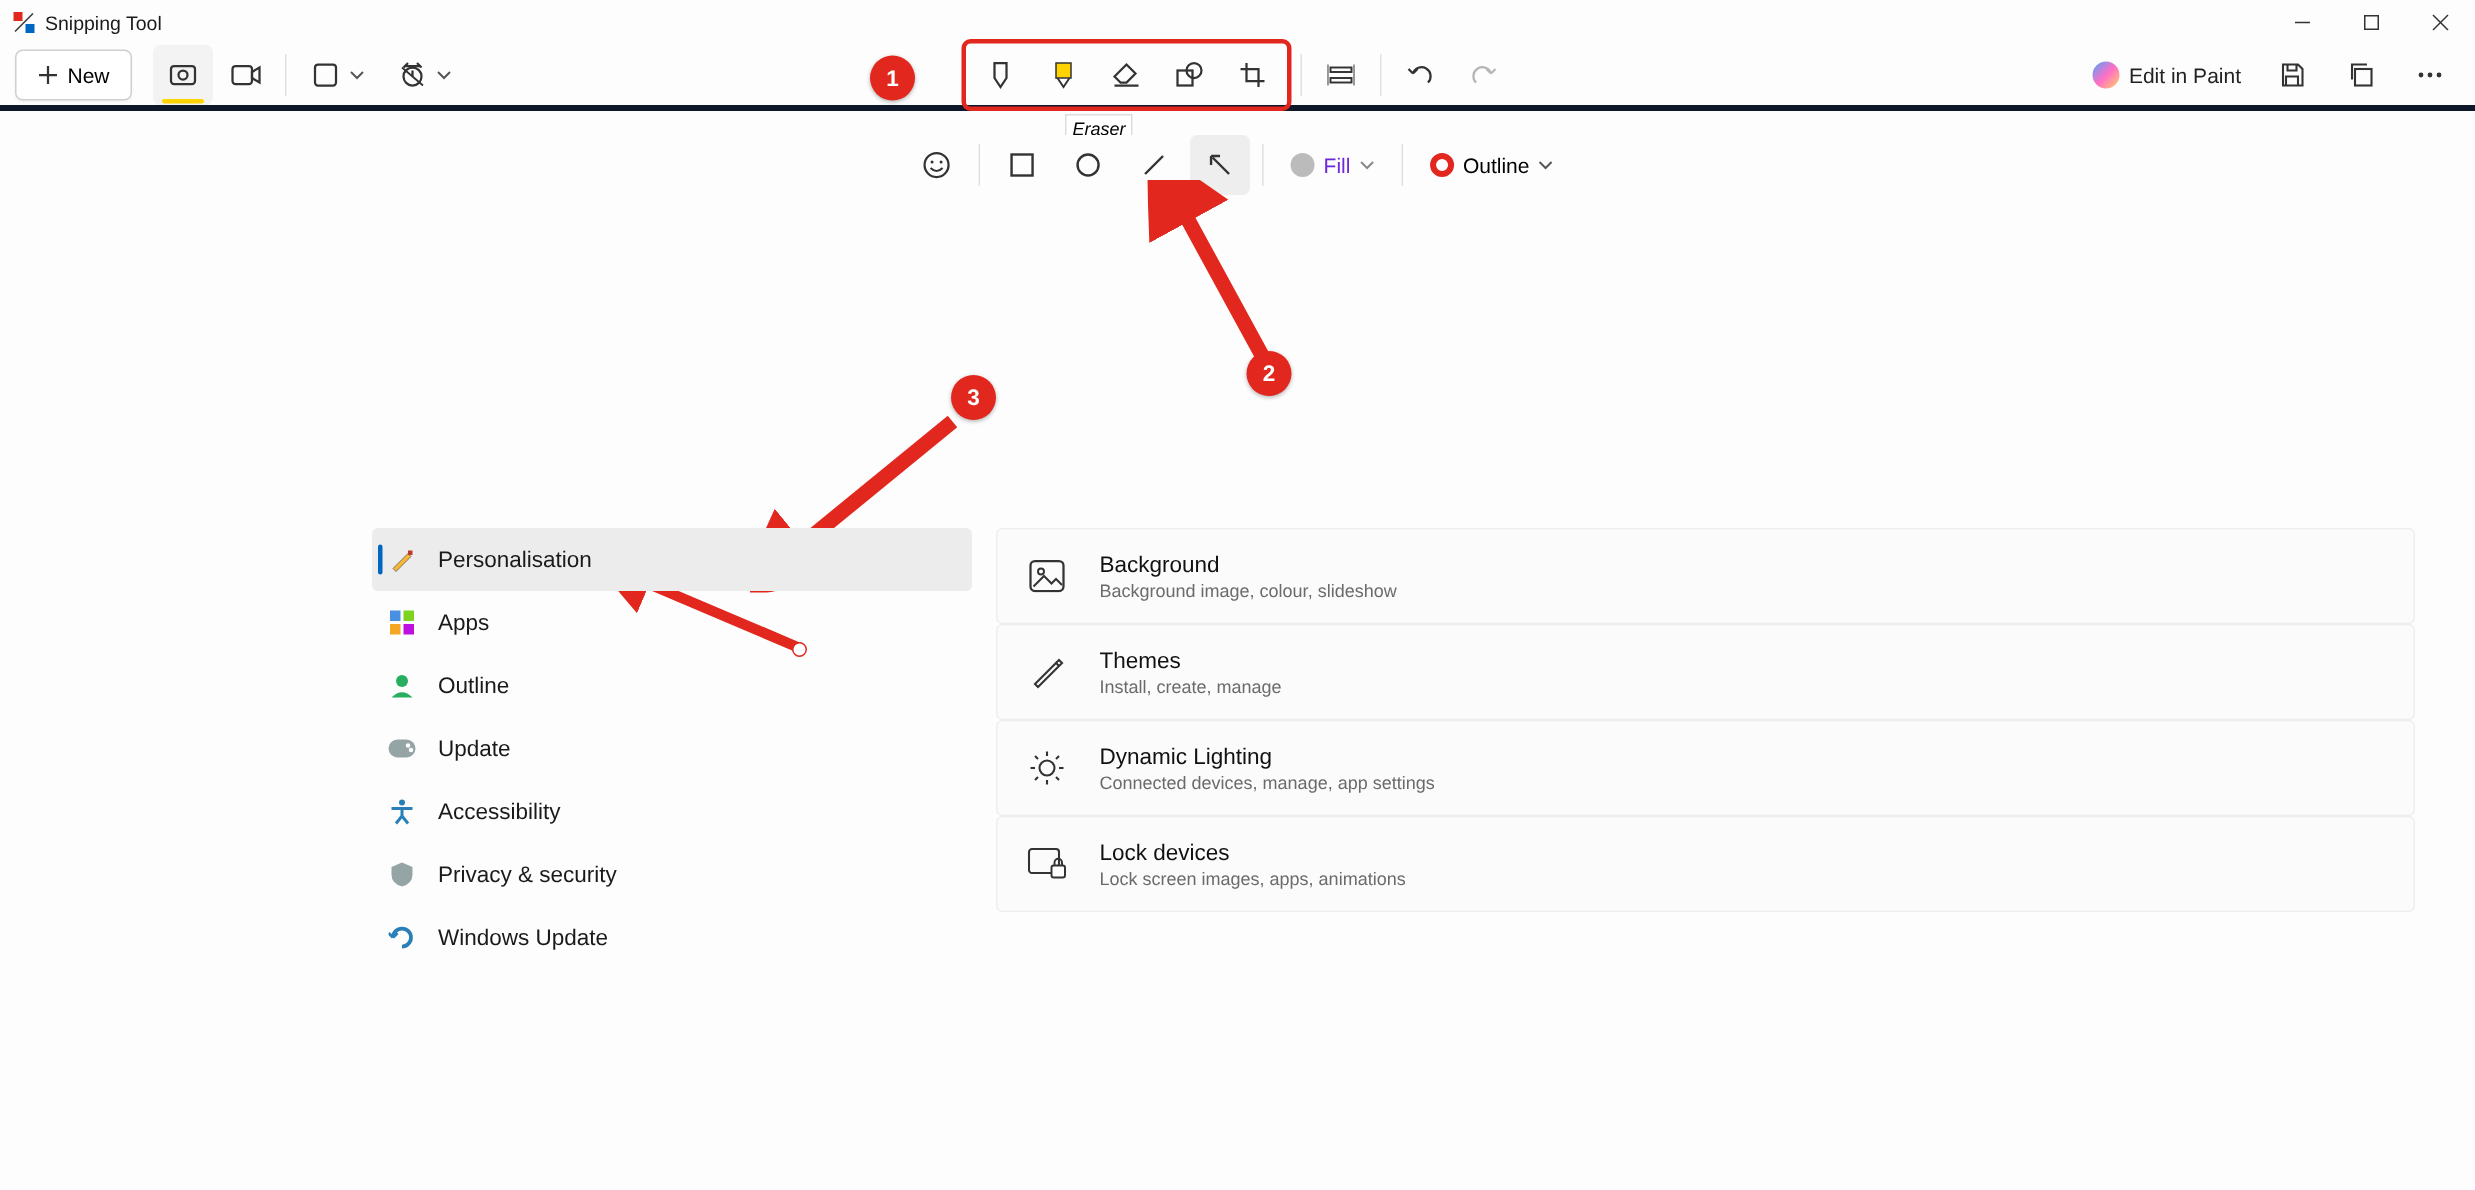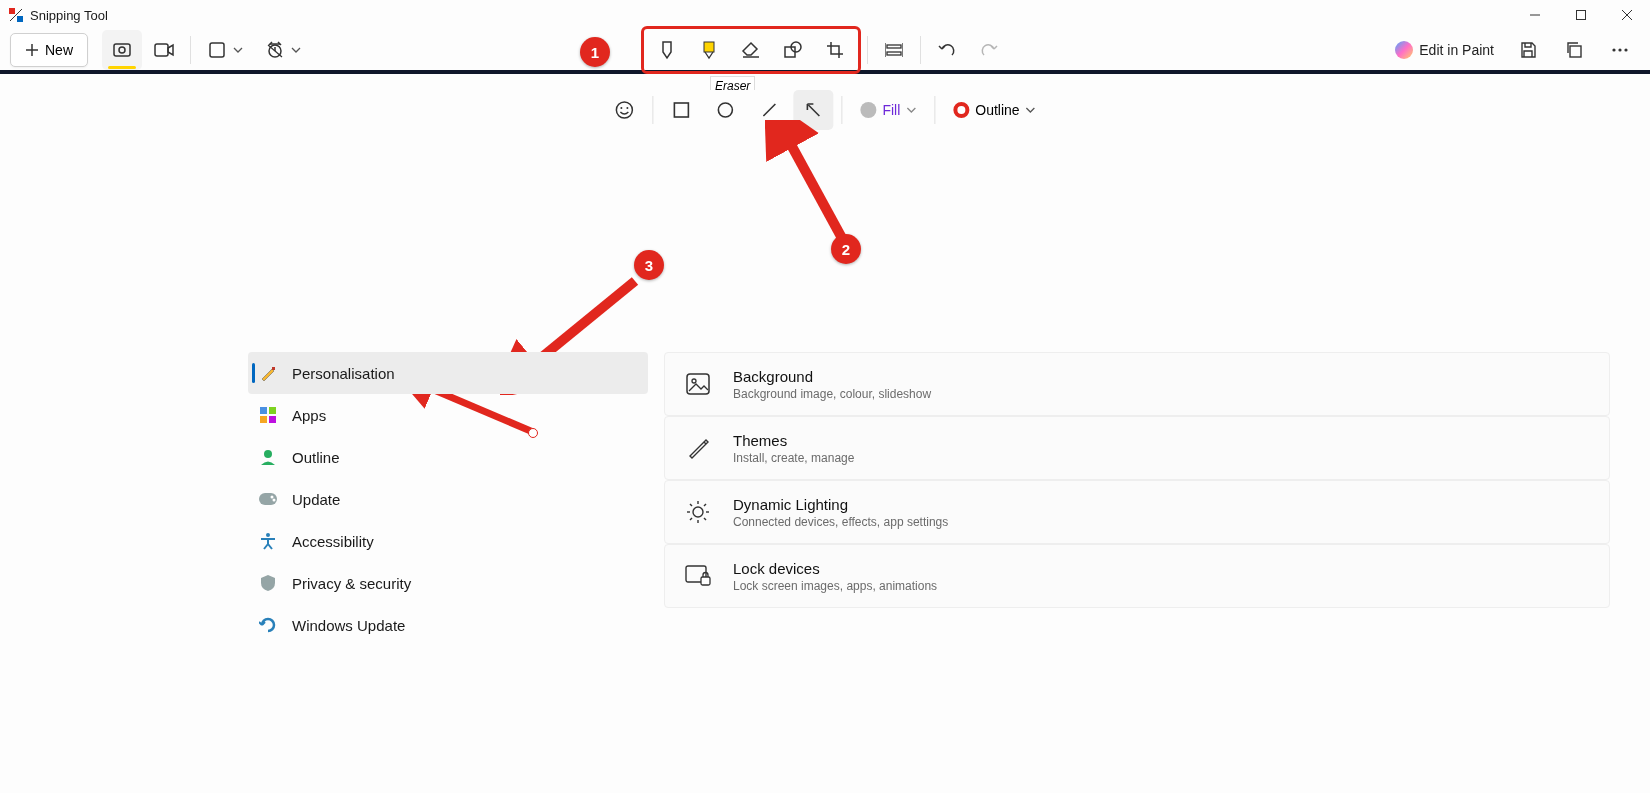--- a/index.html
+++ b/index.html
@@ -413,21 +413,21 @@
               <line x1="20" y1="12" x2="23" y2="12"></line>
               <line x1="4" y1="4" x2="6" y2="6"></line>
               <line x1="18" y1="18" x2="20" y2="20"></line>
               <line x1="18" y1="6" x2="20" y2="4"></line>
               <line x1="4" y1="20" x2="6" y2="18"></line>
             </g>
           </svg>
         </span>
       <div class="card-txt">
           <h3>Dynamic Lighting</h3>
-          <p>Connected devices, effects, app settings</p>
+          <p>Connected devices, manage, app settings</p>
         </div>
     </div>
     <div class="card">
       <span class="card-ico">
           <svg width="26" height="22">
             <rect x="1" y="1" width="20" height="16" rx="2" fill="none" stroke="#333" stroke-width="1.4"></rect>
             <rect x="16" y="12" width="9" height="8" rx="1.5" fill="#fff" stroke="#333" stroke-width="1.3"></rect>
             <path d="M18 12 L18 10 A2.5 2.5 0 0 1 23 10 L23 12" fill="none" stroke="#333" stroke-width="1.3"></path>
           </svg>
         </span>

